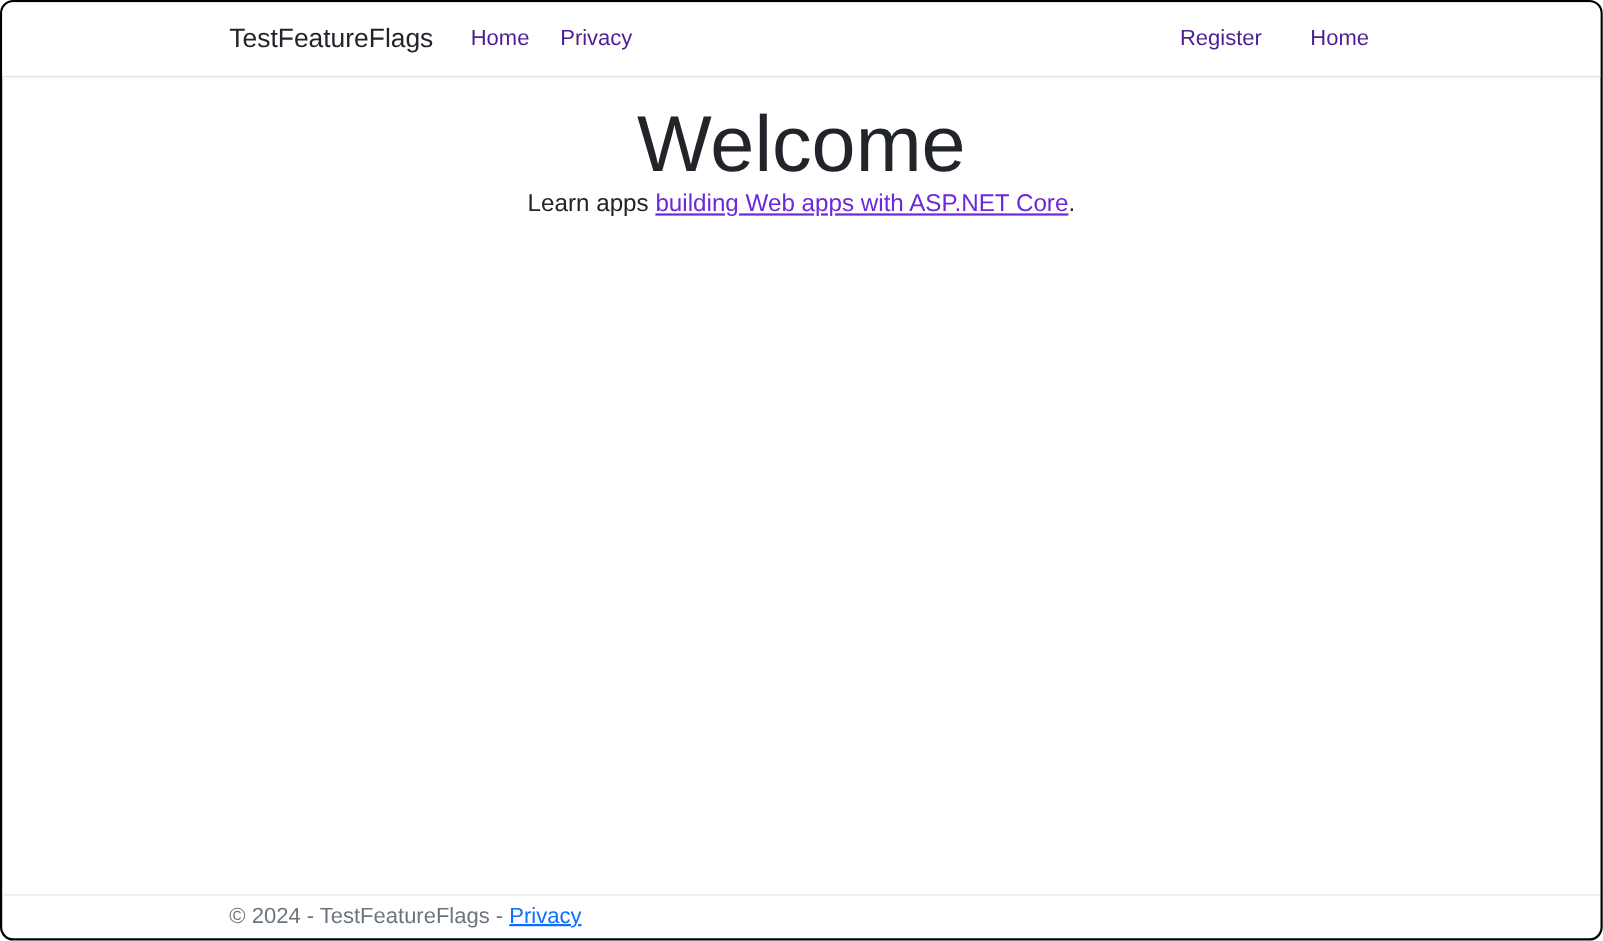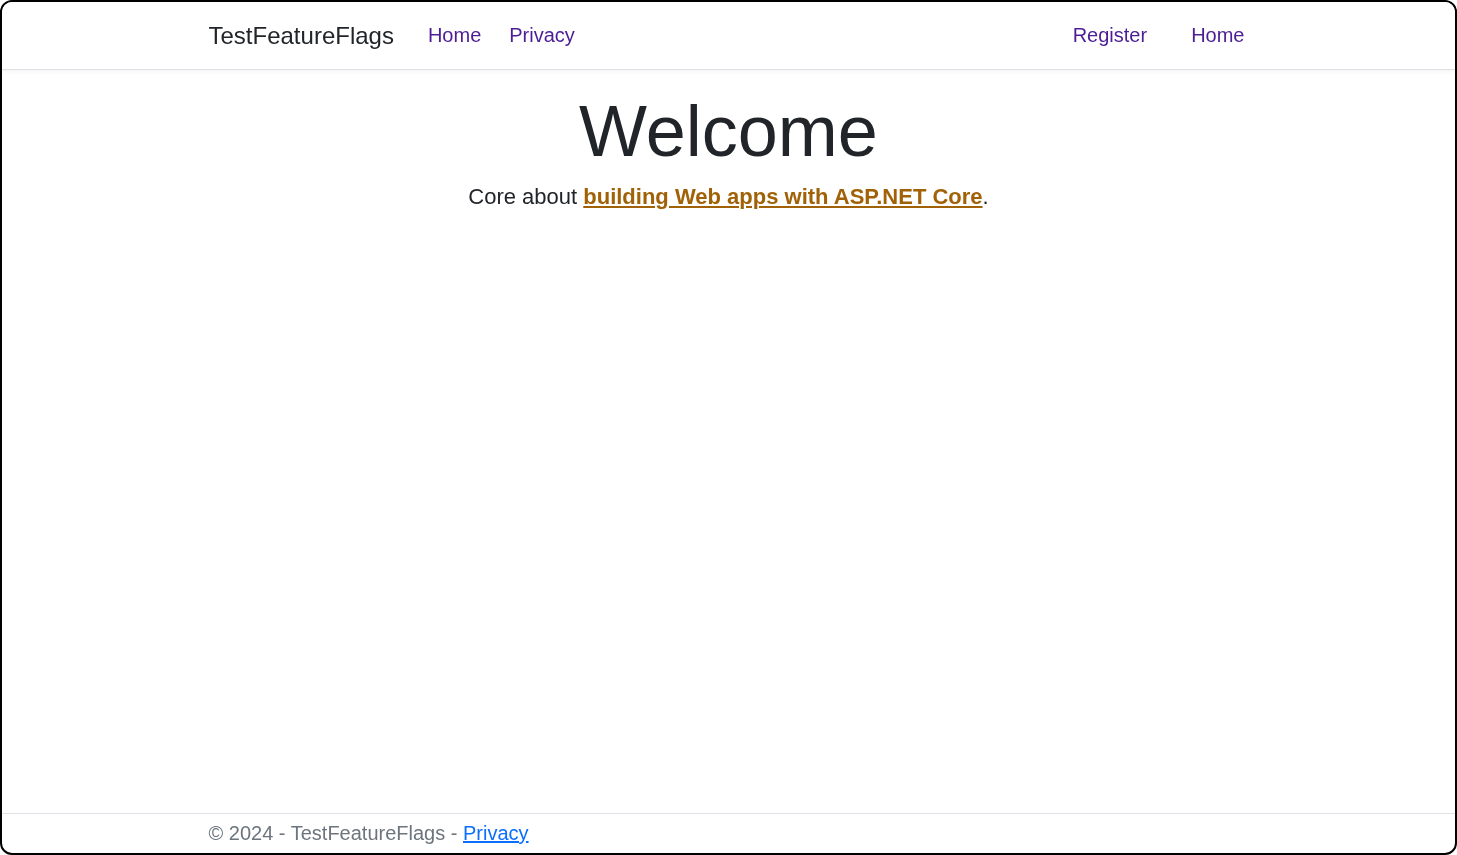--- a/index.html
+++ b/index.html
@@ -67,33 +67,32 @@
     .main-content {
       flex: 1;
       text-align: center;
       padding-top: 20px;
     }
     
     .welcome-heading {
       font-size: 72px;
       font-weight: 300;
       color: #212529;
-      margin-bottom: 12px;
+      margin-bottom: 0;
     }
     
     .lead-text {
       font-size: 22px;
       color: #212529;
       font-weight: 400;
     }
     
     .lead-link {
-      color: #a16207;
+      color: #6d28d9;
       text-decoration: underline;
-      font-weight: bold;
     }
     
     .footer {
       border-top: 1px solid #dee2e6;
       padding: 8px 0;
     }
     
     .footer-inner {
       max-width: 1320px;
       margin: 0 auto;
@@ -120,21 +119,21 @@
     <div class="nav-right">
       <a href="#" class="nav-link">Register</a>
       <a href="#" class="nav-link">Home</a>
     </div>
   </div>
 </nav>
 
 <main class="main-content">
   <h1 class="welcome-heading">Welcome</h1>
   <p class="lead-text">
-    <span>Core about </span><a href="#" class="lead-link">building Web apps with ASP.NET Core</a><span>.</span>
+    <span>Learn apps </span><a href="#" class="lead-link">building Web apps with ASP.NET Core</a><span>.</span>
   </p>
 </main>
 
 <footer class="footer">
   <div class="footer-inner">
     <span>© 2024 - TestFeatureFlags - </span><a href="#" class="footer-link">Privacy</a>
   </div>
 </footer>
 
 </body></html>

